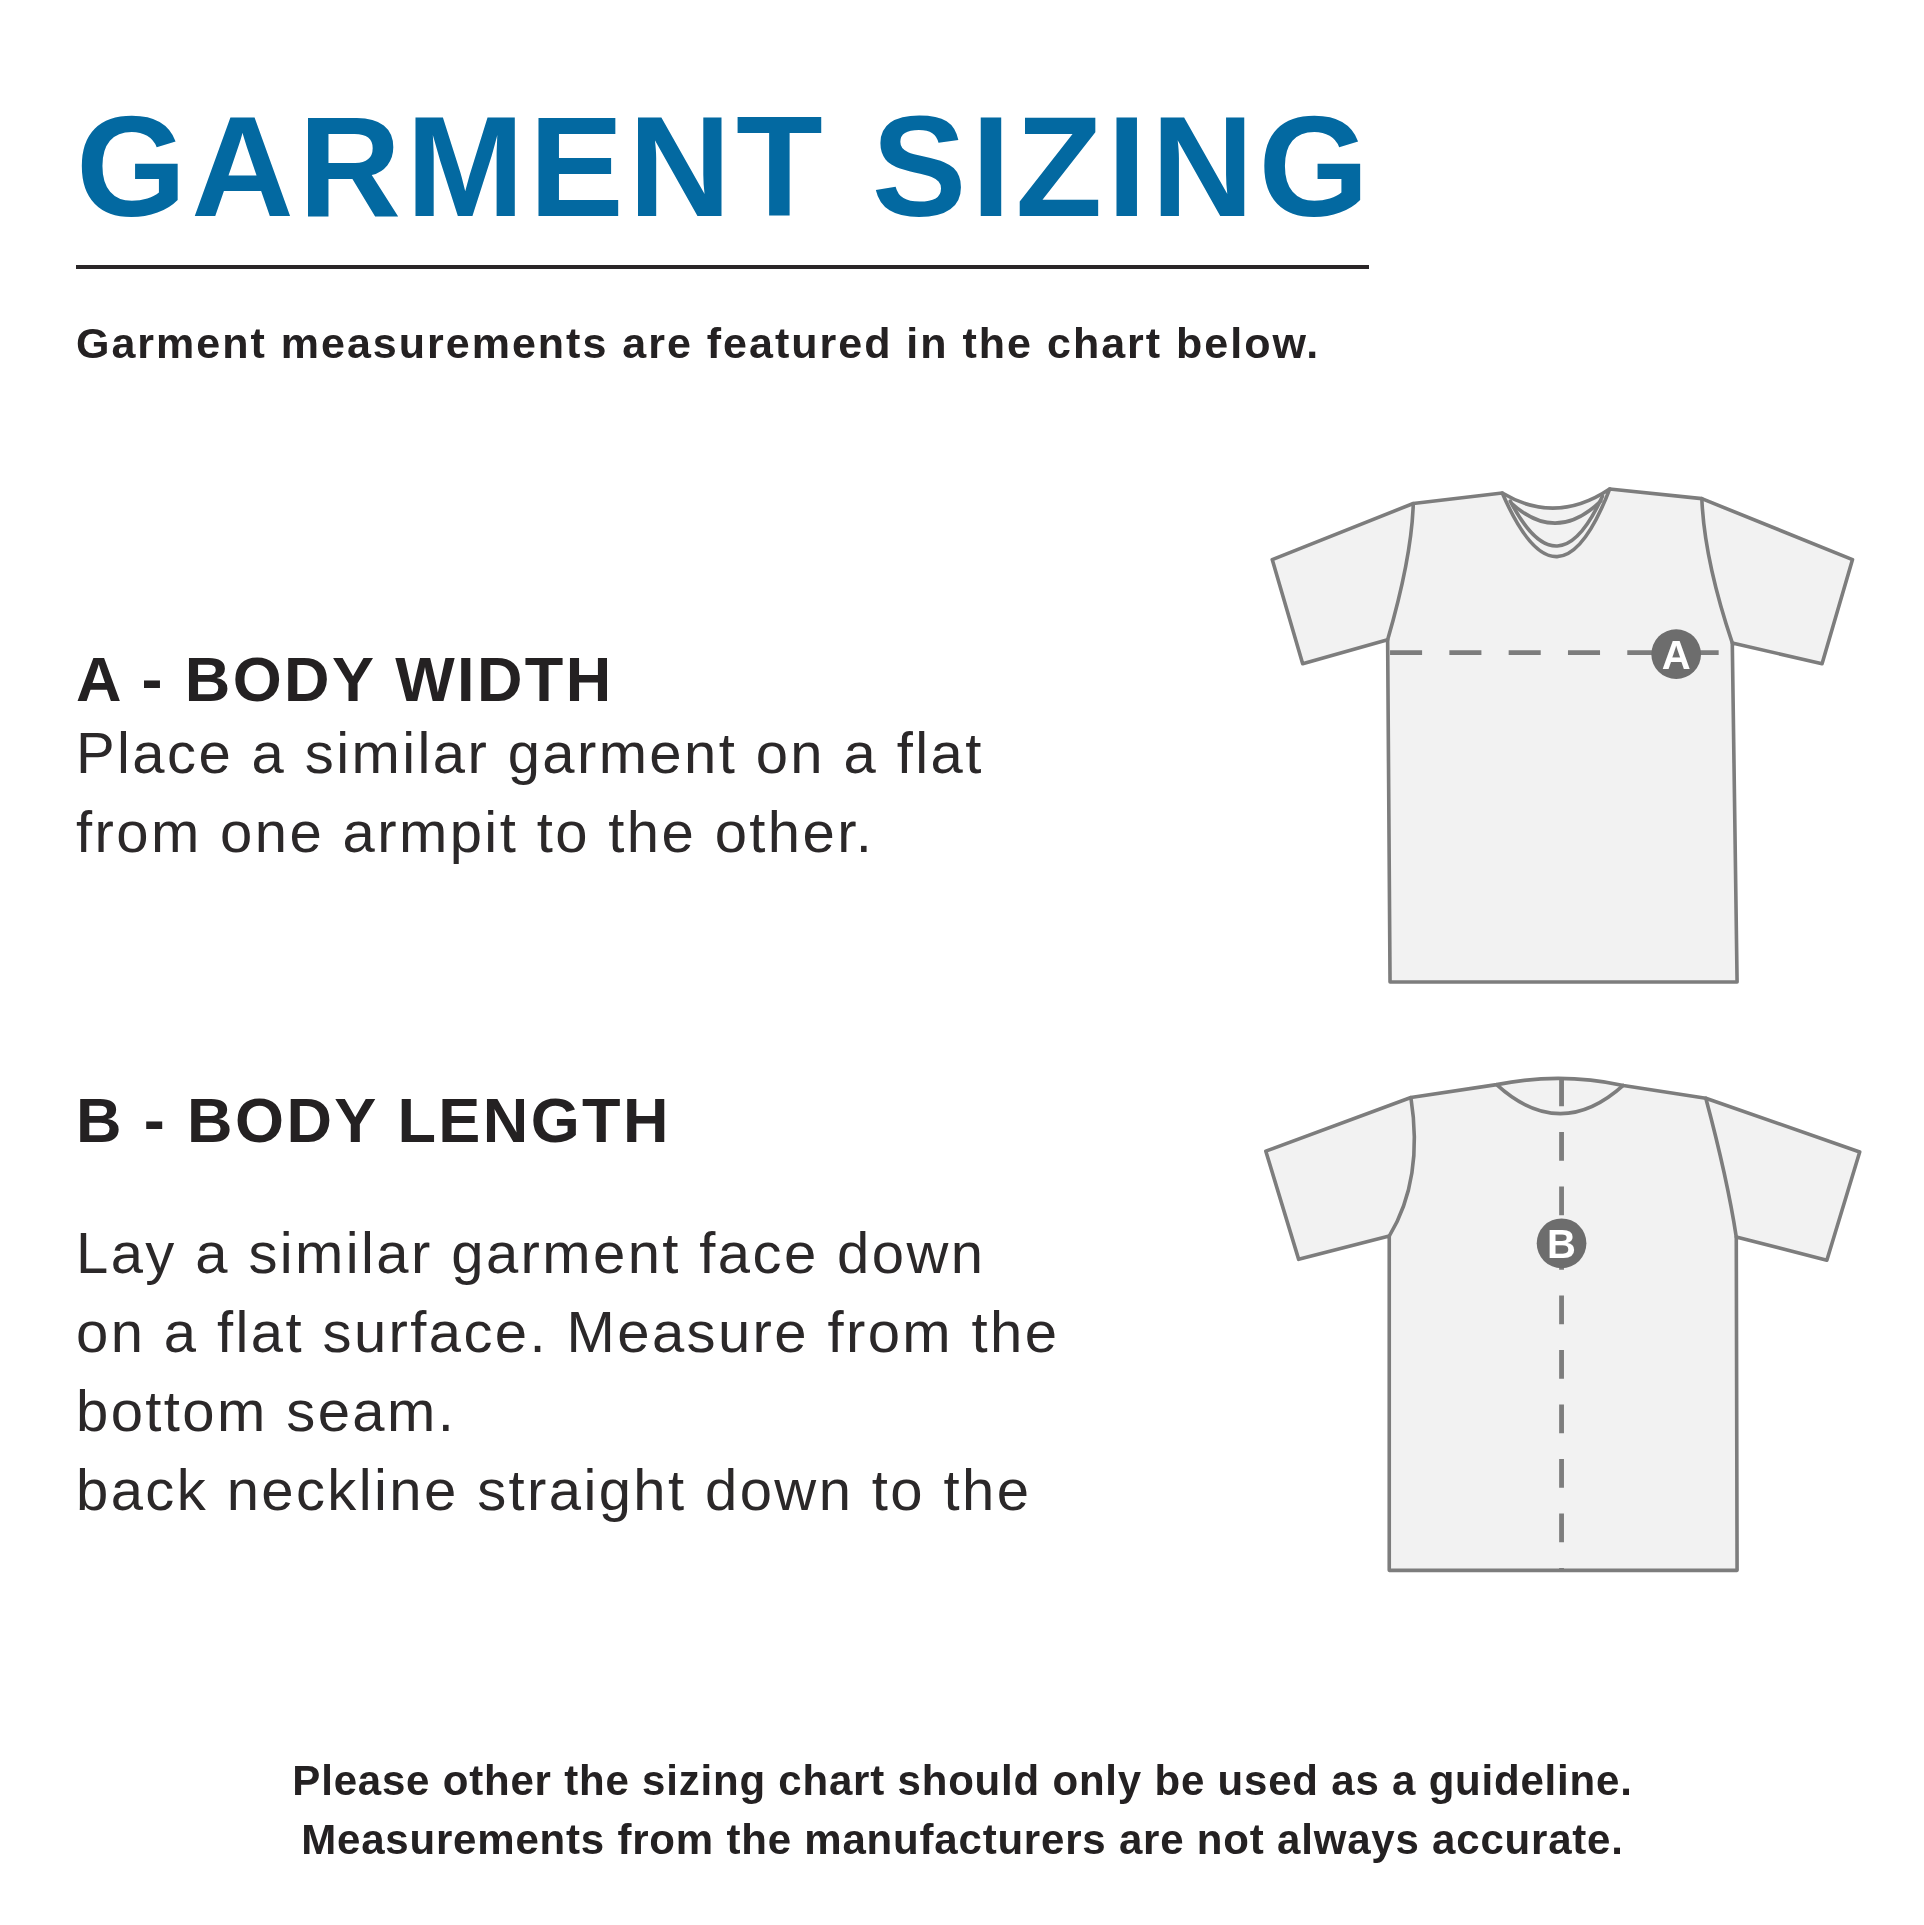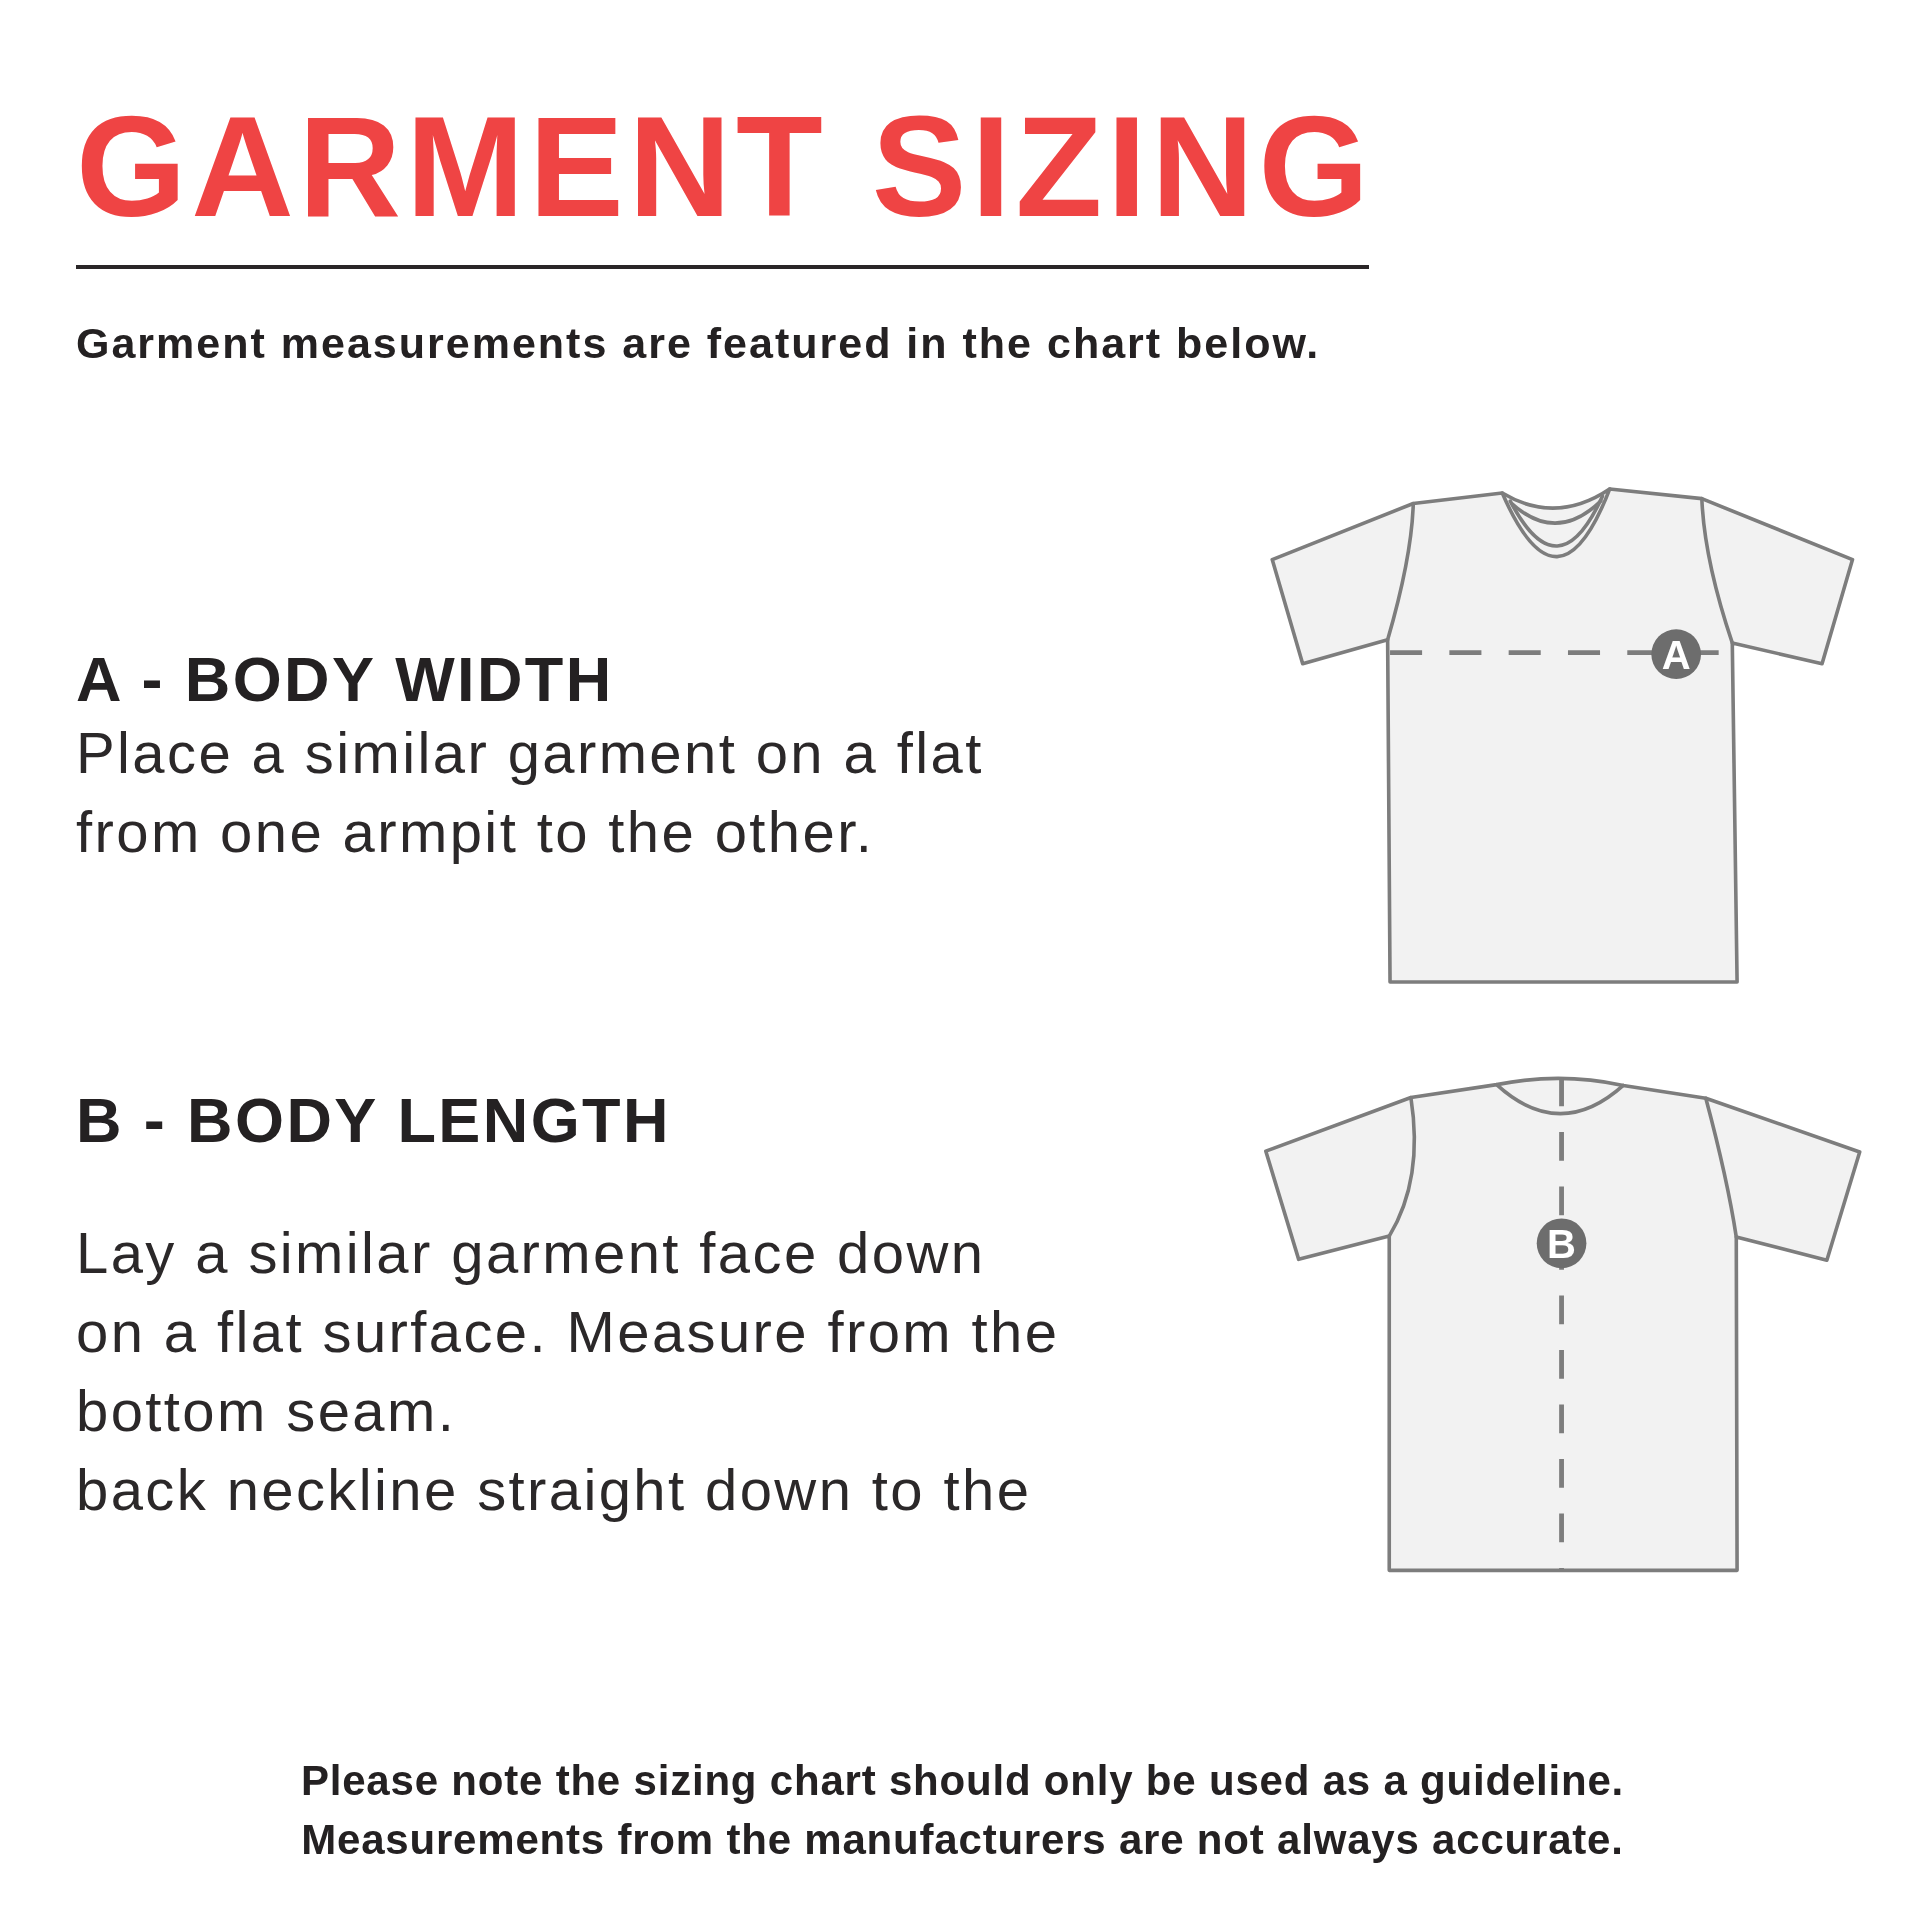--- a/index.html
+++ b/index.html
@@ -7,21 +7,21 @@
     position:relative;
     width:1925px;height:1926px;
     background:#ffffff;
     font-family:"Liberation Sans", sans-serif;
     color:#242122;
     overflow:hidden;
   }
   .title{
     position:absolute;left:76px;top:96px;margin:0;
     font-size:142px;line-height:1;font-weight:bold;
-    letter-spacing:4.8px;white-space:nowrap;color:#ef4444;
+    letter-spacing:4.8px;white-space:nowrap;color:#0369a1;
   }
   .rule{
     position:absolute;left:76px;top:265px;width:1293px;height:4px;
     background:#2a2627;
   }
   .subtitle{
     position:absolute;left:76px;top:319px;
     font-size:43px;font-weight:bold;letter-spacing:2px;white-space:nowrap;
   }
   .tip{
@@ -99,18 +99,18 @@
     <path class="outline" d="M219,38 L326,22 Q405,6 484,23 L587,39 L779,106 L738,241 L625,212 L626,628 L192,628 L192,211 L79,240 L38,105 Z"></path>
     <path class="detail" d="M326,22 Q405,94 484,23"></path>
     <path class="detail" d="M192,211 Q235,140 219,38"></path>
     <path class="detail" d="M625,212 Q614,140 587,39"></path>
     <line class="dash-b" x1="407" y1="13" x2="407" y2="627"></line>
     <circle class="badge" cx="407" cy="220" r="31"></circle>
     <text class="badge-letter" x="407" y="238">B</text>
   </svg>
 
   <div class="footer">
-    <div>Please note the sizing chart should only be used as a guideline.</div>
+    <div>Please other the sizing chart should only be used as a guideline.</div>
     <div>Measurements from the manufacturers are not always accurate.</div>
   </div>
 
 </div>
 
 
 </body></html>

